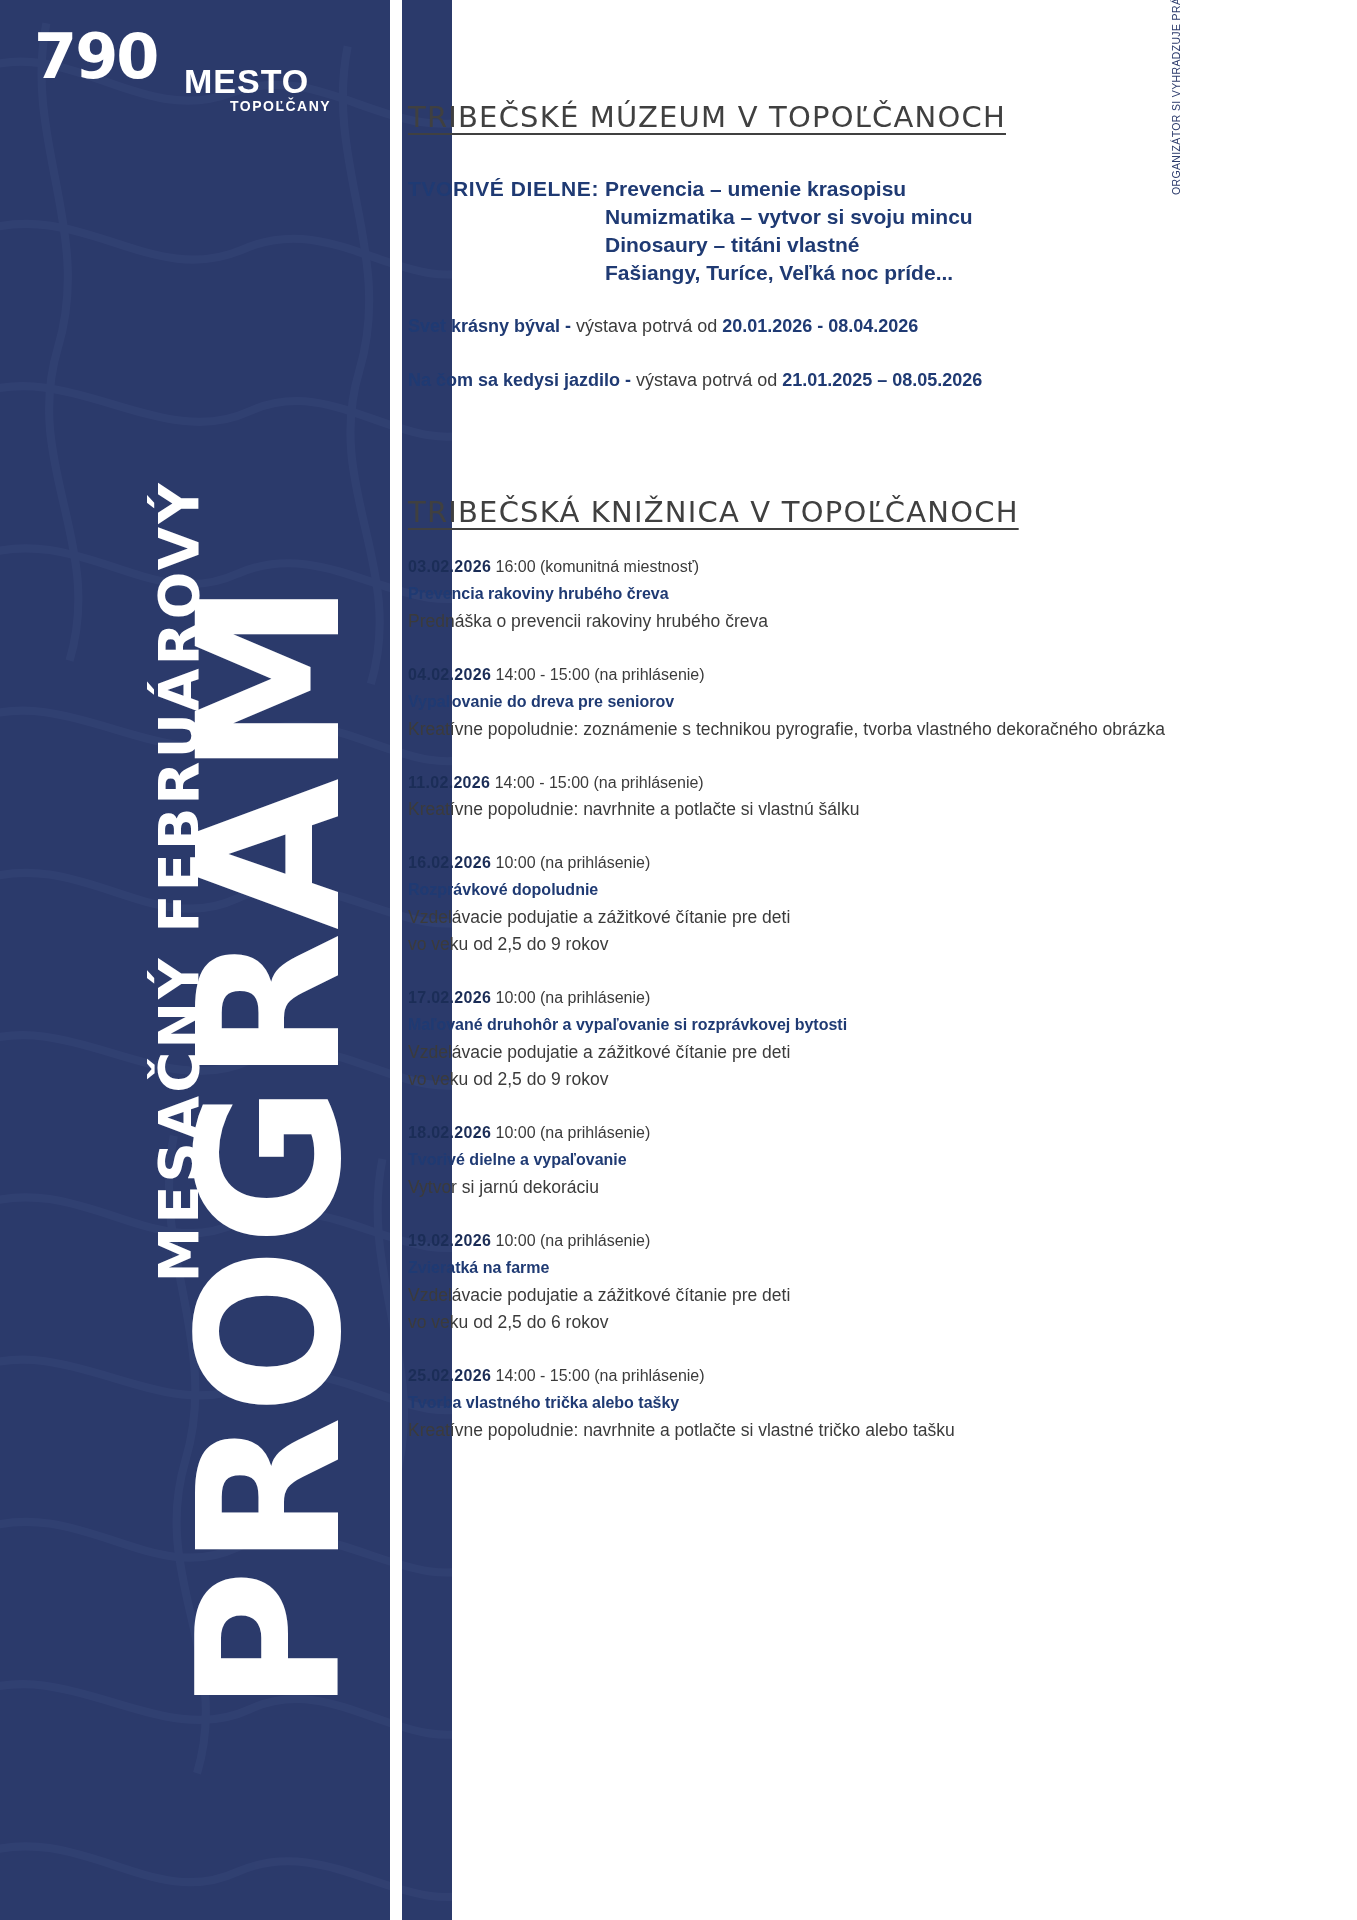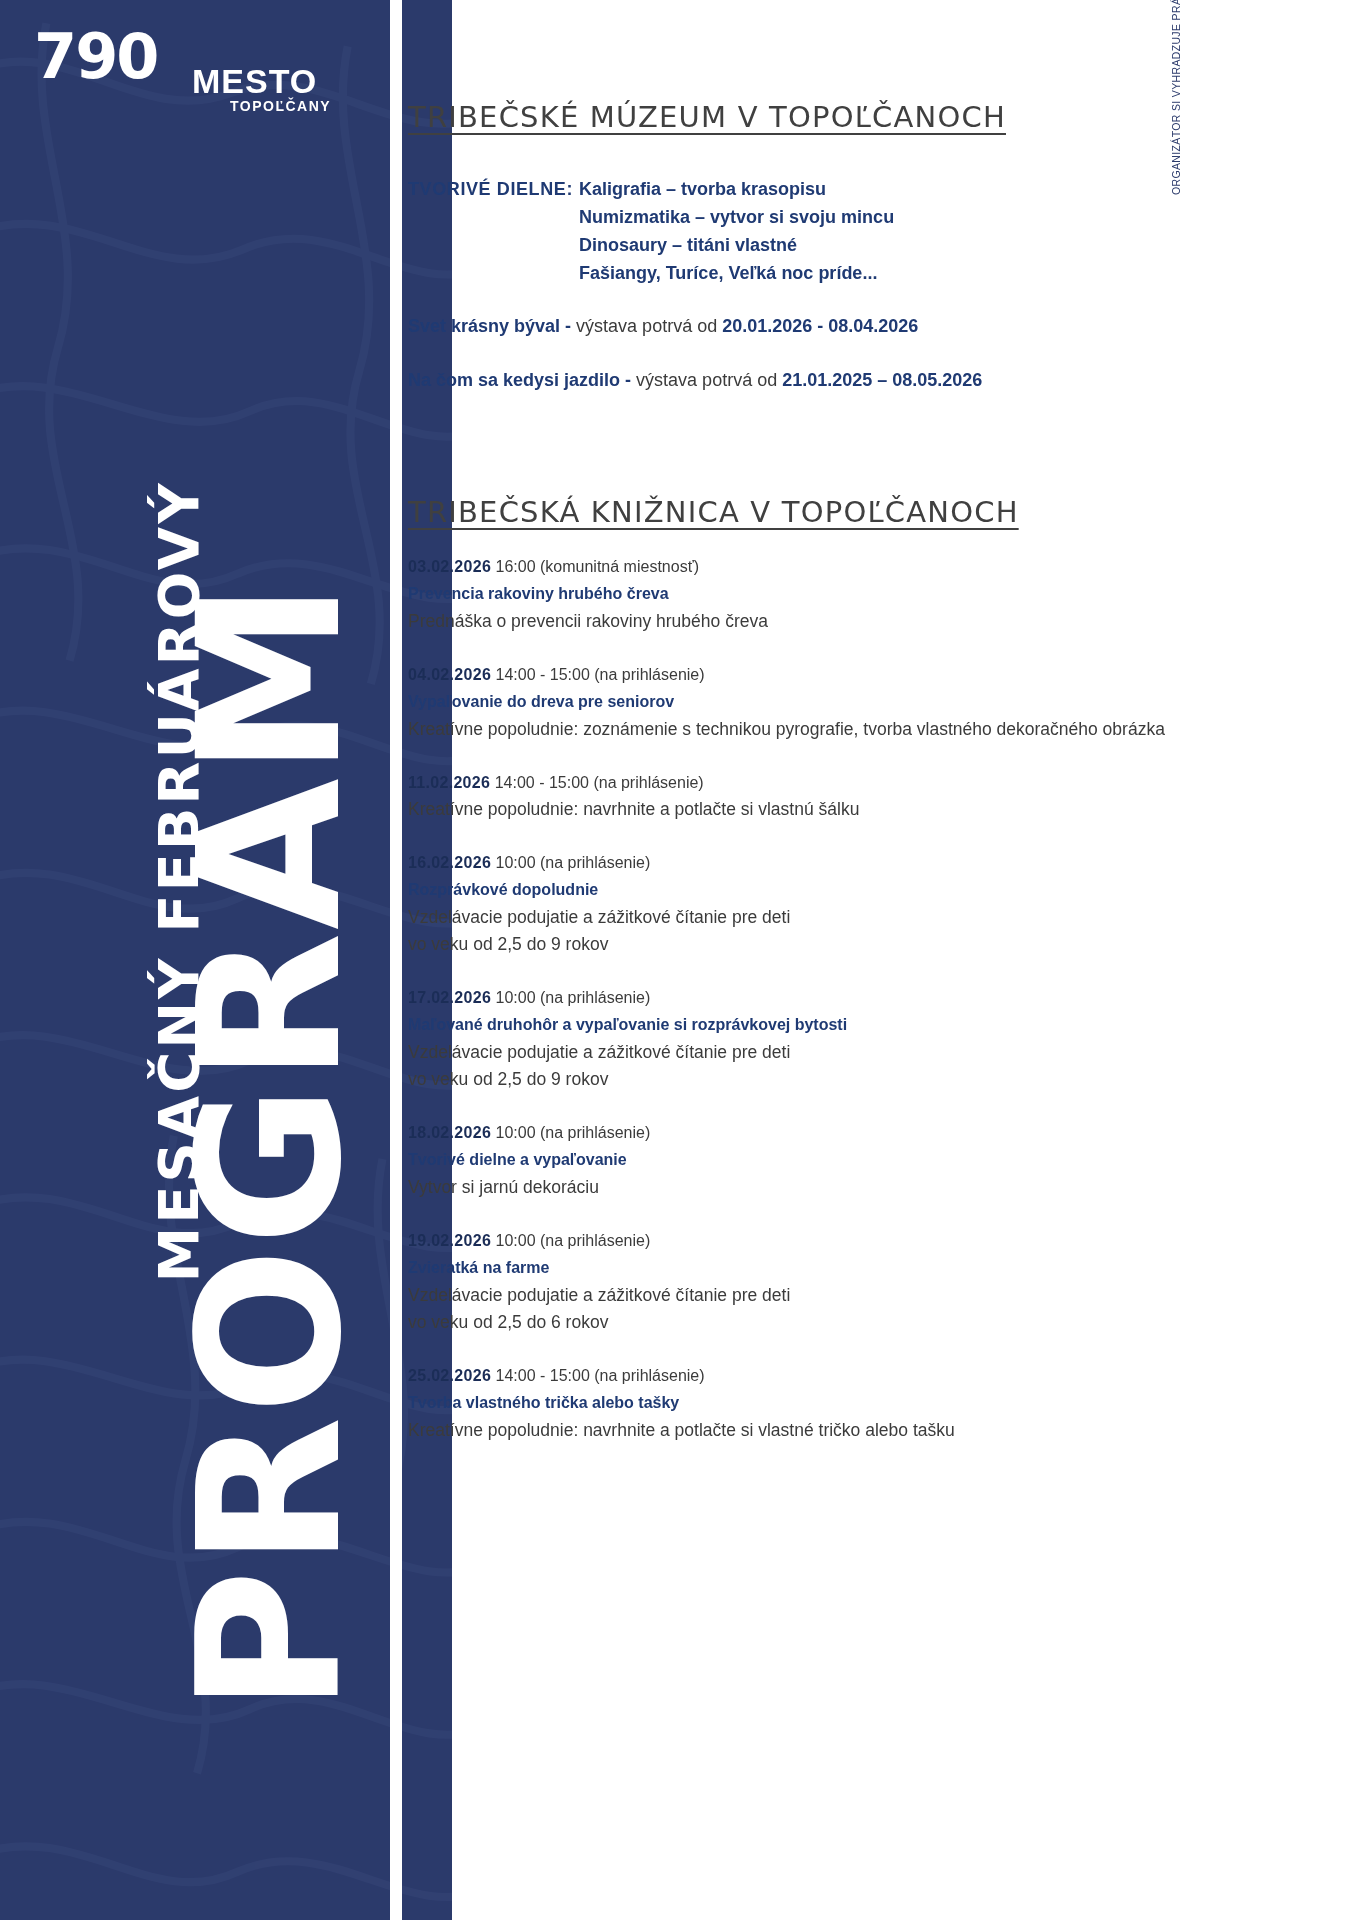--- a/index.html
+++ b/index.html
@@ -55,21 +55,20 @@
     font-family: "DejaVu Sans", sans-serif;
   }
   .logo-mesto {
     position: absolute;
     left: 150px;
     top: 38px;
     font-size: 34px;
     font-weight: 700;
     letter-spacing: 1px;
     line-height: 34px;
-    margin-left: 8px;
   }
   .logo-sub {
     position: absolute;
     left: 196px;
     top: 72px;
     font-size: 14px;
     font-weight: 700;
     letter-spacing: 1.5px;
   }
 
@@ -127,21 +126,21 @@
     letter-spacing: 1.2px;
     text-decoration: underline;
     text-underline-offset: 6px;
     font-family: "DejaVu Sans", sans-serif;
   }
   #museum-title { position: absolute; left: 6px; top: 100px; }
   #library-title { position: absolute; left: 6px; top: 495px; }
 
   
   .museum-block { position: absolute; left: 6px; top: 175px; width: 860px; }
-  .workshops { display: flex; font-size: 18px; color: #1f3a73; font-weight: 700; line-height: 28px; }
+  .workshops { display: flex; font-size: 21px; color: #1f3a73; font-weight: 700; line-height: 28px; }
   .workshops-label { white-space: nowrap; letter-spacing: 0.6px; }
   .workshops-list { margin-left: 6px; }
   .workshops-list div { white-space: nowrap; }
 
   .expo { margin-top: 24px; font-size: 18px; color: #3b3b3b; line-height: 30px; }
   .expo .lbl { color: #1f3a73; font-weight: 700; }
   .expo .dates { color: #1f3a73; font-weight: 700; }
 
   
   .events { position: absolute; left: 6px; top: 553px; width: 860px; }
@@ -219,21 +218,21 @@
 <div class="left-strip-white"></div>
 
 <div class="content">
 
   <div class="section-title" id="museum-title">TRIBEČSKÉ MÚZEUM V TOPOĽČANOCH</div>
 
   <div class="museum-block">
     <div class="workshops">
       <div class="workshops-label">TVORIVÉ DIELNE:</div>
       <div class="workshops-list">
-        <div>Kaligrafia – tvorba krasopisu</div>
+        <div>Prevencia – umenie krasopisu</div>
         <div>Numizmatika – vytvor si svoju mincu</div>
         <div>Dinosaury – titáni vlastné</div>
         <div>Fašiangy, Turíce, Veľká noc príde...</div>
       </div>
     </div>
 
     <div class="expo">
       <span class="lbl">Svet krásny býval -</span><span> výstava potrvá od </span><span class="dates">20.01.2026 - 08.04.2026</span>
     </div>
 

